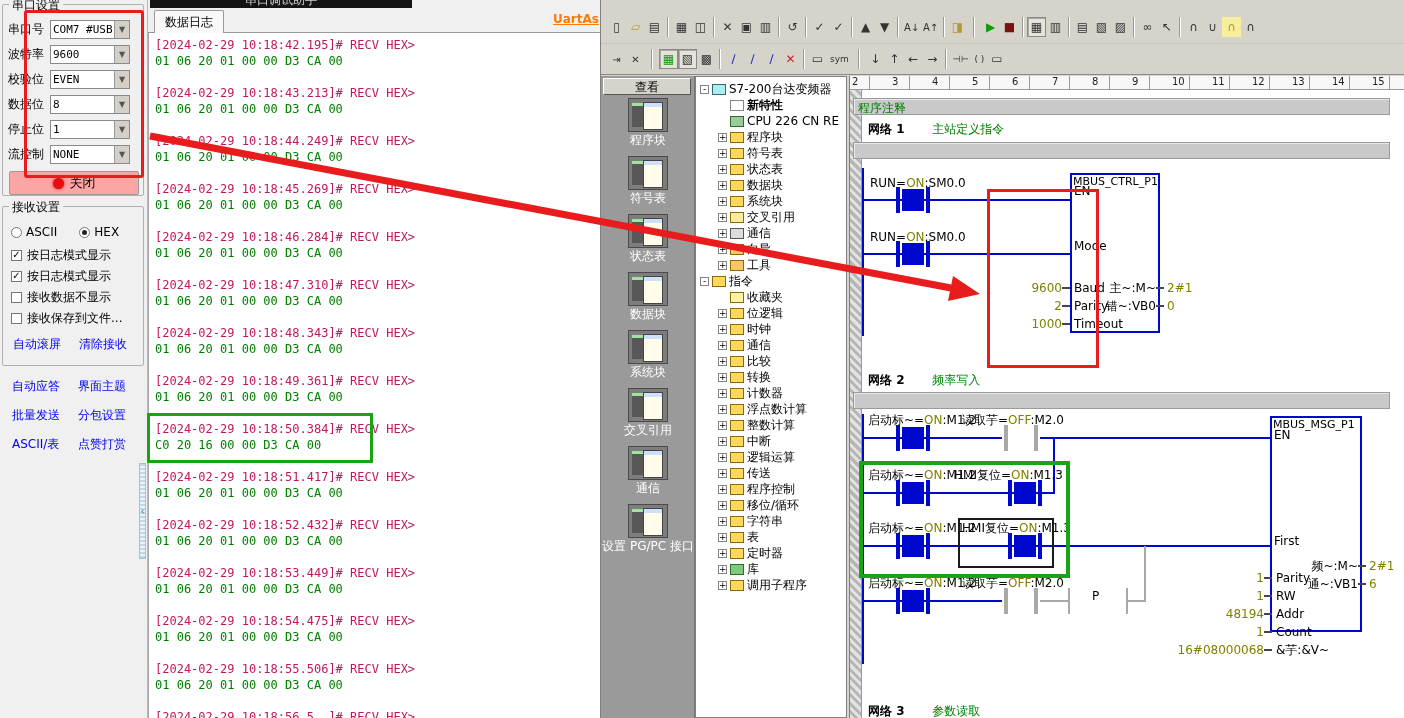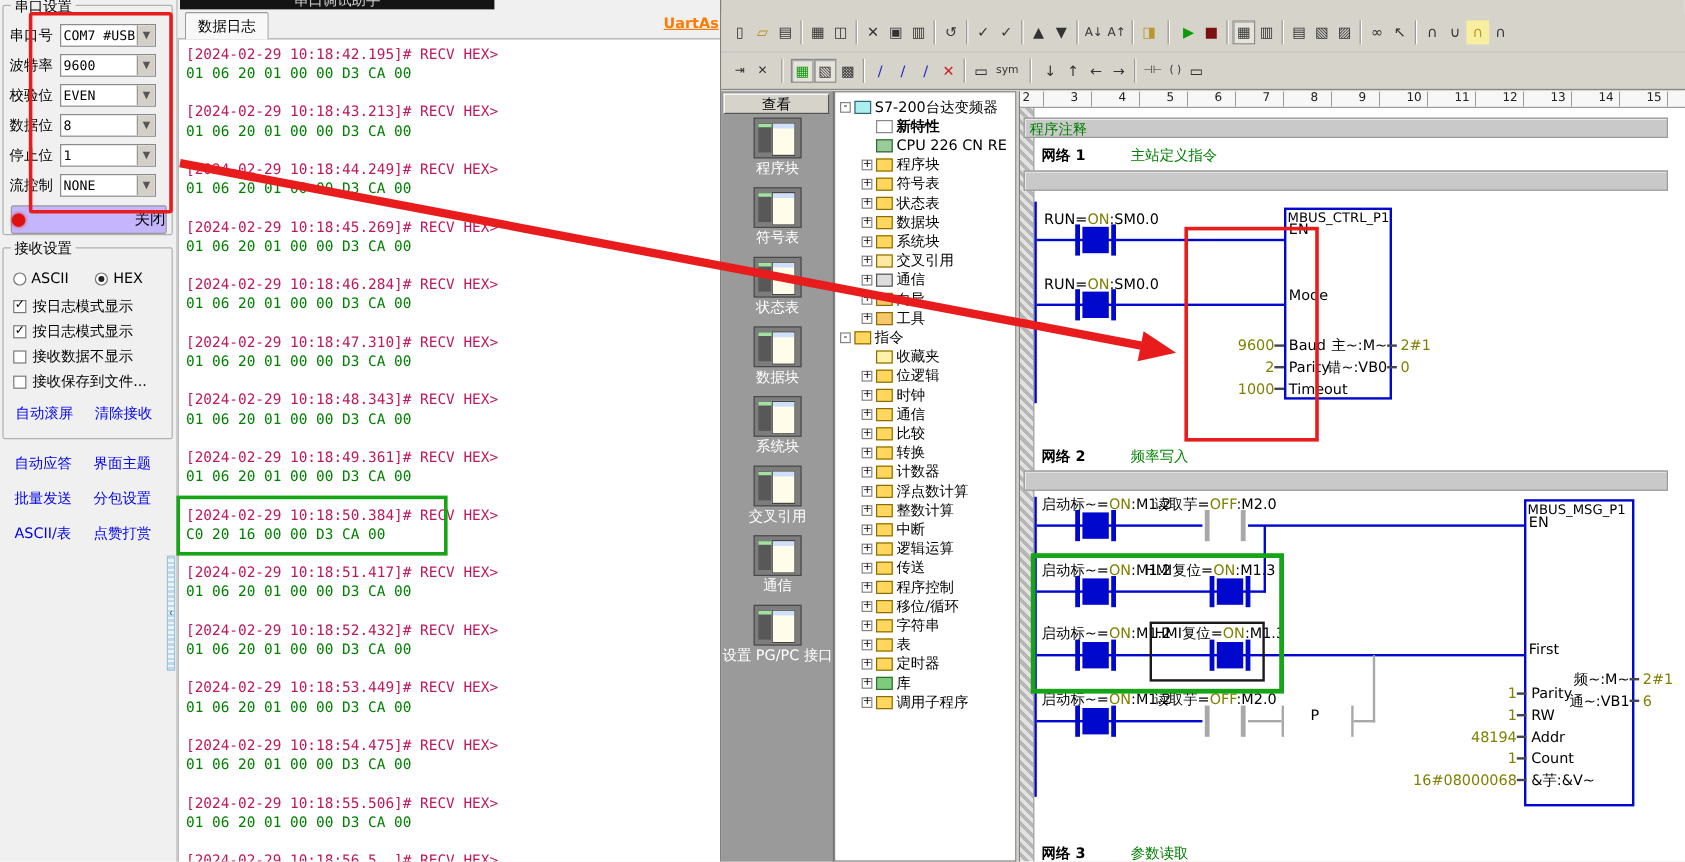--- a/index.html
+++ b/index.html
@@ -12,22 +12,22 @@
   .title-frag span{display:block;margin-top:-8px;color:#cfcfcf;text-align:center}
   #sidebar{left:0;top:0;width:148px;height:718px;border-right:1px solid #b8b8b8}
   .grp{position:absolute;border:1px solid #b0b0b0;border-radius:2px}
   .grp .leg{position:absolute;top:-8px;left:6px;background:#f0f0f0;padding:0 3px}
   .srow{display:flex;align-items:center;height:25px;padding-left:5px}
   .slabel{width:42px}
   .sselect{width:80px;height:19px;border:1px solid #8a8a8a;background:#fff;display:flex;align-items:center;overflow:hidden}
   .sval{flex:1;font-style:normal;font-family:"DejaVu Sans Mono",monospace;font-size:11px;padding-left:2px;white-space:nowrap;overflow:hidden}
   .sarrow{font-style:normal;width:15px;height:17px;background:#d4d0c8;border-left:1px solid #999;
     font-size:8px;color:#555;display:flex;align-items:center;justify-content:center}
-  .close-btn{position:absolute;left:6px;top:166px;width:130px;height:24px;background:#c4b5fd;
-    border:1px solid #9a9a9a;border-radius:2px;display:flex;align-items:center;justify-content:space-between;gap:6px;font-size:13px}
+  .close-btn{position:absolute;left:6px;top:166px;width:130px;height:24px;background:#fca5a5;
+    border:1px solid #9a9a9a;border-radius:2px;display:flex;align-items:center;justify-content:center;gap:6px;font-size:13px}
   .led{width:11px;height:11px;border-radius:50%;background:#e01010;box-shadow:0 0 3px #e01010;display:inline-block}
   .radio-row{display:flex;gap:22px;padding-left:8px;align-items:center}
   .rd{display:flex;align-items:center;gap:4px}
   .rdot{width:11px;height:11px;border-radius:50%;border:1px solid #777;background:#fff;display:inline-block;position:relative}
   .rdot.on::after{content:"";position:absolute;left:2px;top:2px;width:5px;height:5px;border-radius:50%;background:#222}
   .chk{display:flex;align-items:center;gap:5px;height:21px;padding-left:8px}
   .box{width:11px;height:11px;border:1px solid #777;background:#fff;display:inline-flex;align-items:center;justify-content:center;font-size:10px}
   .box.on::after{content:"✓";margin-top:-2px}
   a.lnk{color:#0000ee;cursor:pointer}
   .handle{left:139px;top:463px;width:7px;height:96px;
@@ -93,21 +93,21 @@
   #ruler{position:absolute;left:0;top:0;width:556px;height:14px;background:#f7f7f7;border-bottom:1px solid #9a9a9a;
     display:flex;overflow:hidden}
   #ruler span{width:40px;flex:0 0 auto;font-size:10px;color:#222;padding-left:2px;
     background:linear-gradient(90deg,transparent 0 19px,#999 19px 20px,transparent 20px)}
   .hatch{left:0;top:14px;width:12px;height:628px;border-right:1px solid #9a9a9a;
     background:repeating-linear-gradient(45deg,#e2e2e2 0 3px,#b6b6b6 3px 6px)}
   .cbar{left:3px;width:537px;height:17px;background:#c9c9c9;border:1px solid #9a9a9a;
     box-shadow:inset 1px 1px 0 #e8e8e8;padding:1px 0 0 4px;color:#008000}
   .nethead{left:18px;white-space:nowrap}
   .nname{font-weight:bold}
-  .ncomm{color:#008000;margin-left:34px}
+  .ncomm{color:#008000;margin-left:24px}
   .vrail{width:2px;background:#0008cd;left:12px}
   .hw{height:2px;background:#0008cd}
   .hwg{height:2px;background:#a8a8a8}
   .vw{width:2px;background:#0008cd}
   .vwg{width:2px;background:#a8a8a8}
   .ct{width:34px;height:26px}
   .ct i{position:absolute;top:0;width:4px;height:26px;background:#0008cd}
   .ct i.l{left:0}.ct i.r{right:0}
   .ct em{position:absolute;left:6px;top:2px;width:22px;height:22px;background:#0008cd}
   .ct.gray i{background:#a8a8a8}
@@ -902,21 +902,21 @@
         <i class="l"></i>
         <i class="r"></i>
       </div>
     <div class="hwg abs" style="left:190px;top:524px;width:28px"></div>
     <div class="vwg abs" style="left:218px;top:512px;height:26px"></div>
     <div class="edgeP abs" style="left:242px;top:513px">P</div>
     <div class="vwg abs" style="left:276px;top:512px;height:26px"></div>
     <div class="hwg abs" style="left:278px;top:524px;width:18px"></div>
     <div class="vwg abs" style="left:294px;top:470px;height:56px"></div>
 
-    <div class="blk abs" style="left:420px;top:340px;width:92px;height:256px">
+    <div class="blk abs" style="left:420px;top:340px;width:92px;height:216px">
       <span class="bt">MBUS_MSG_P1</span>
     </div>
     <div class="pin abs" style="left:424px;top:352px">EN</div>
     <div class="pin abs" style="left:424px;top:458px">First</div>
 
     <div class="abs" style="left:326px;top:493px">
 
         <div class="prow">
           <span class="pv" style="width:88px">1</span>
           <span class="ptk"></span>

